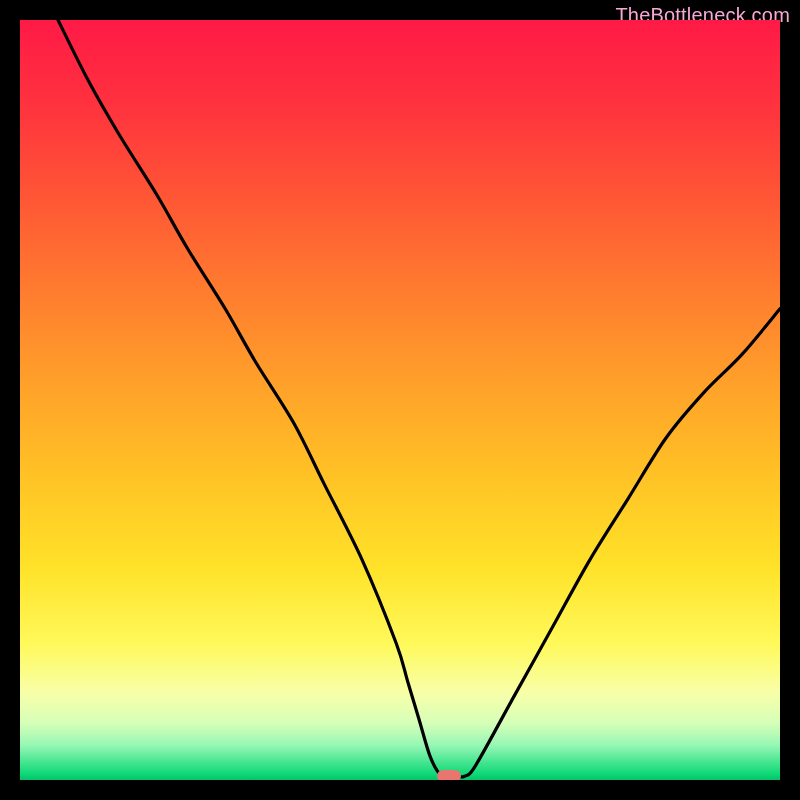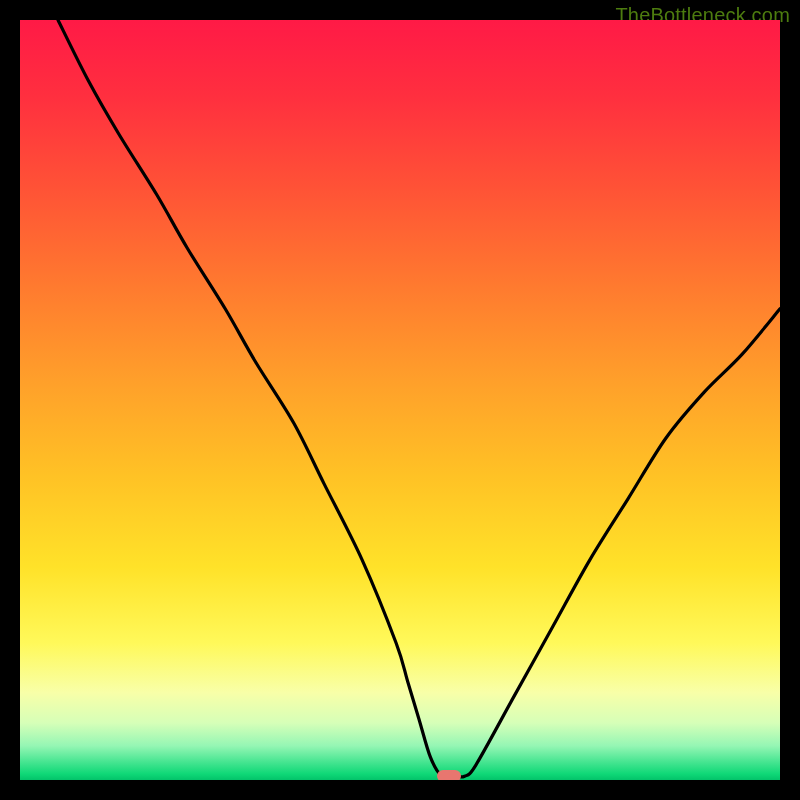--- a/index.html
+++ b/index.html
@@ -46,21 +46,21 @@
     position: absolute;
     width: 24px;
     height: 12px;
     border-radius: 6px;
     transform: translate(-50%, -50%);
   }
   .watermark {
     position: absolute;
     top: 4px;
     right: 10px;
-    color: #4d7c0f;
+    color: #f9a8d4;
     font-size: 20px;
     font-weight: 500;
     letter-spacing: 0.2px;
     user-select: none;
   }
 </style>
 </head>
 <body>
 
 <div class="frame">

